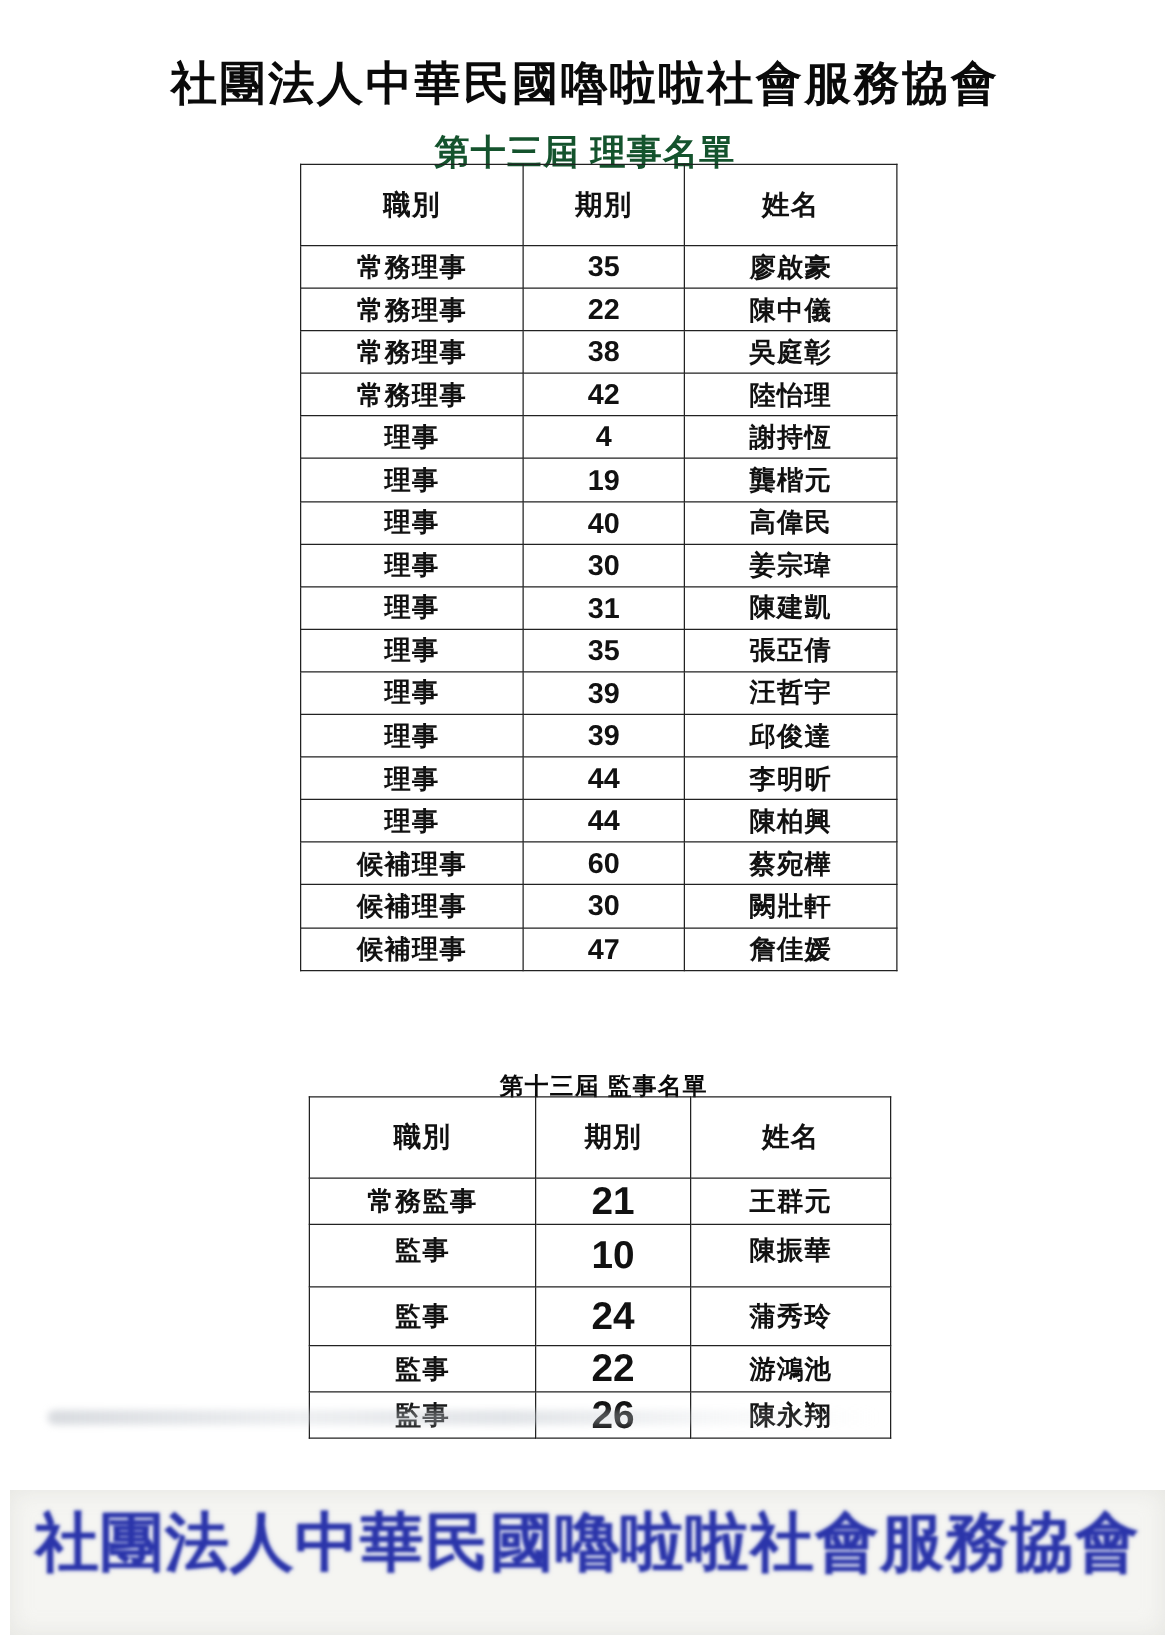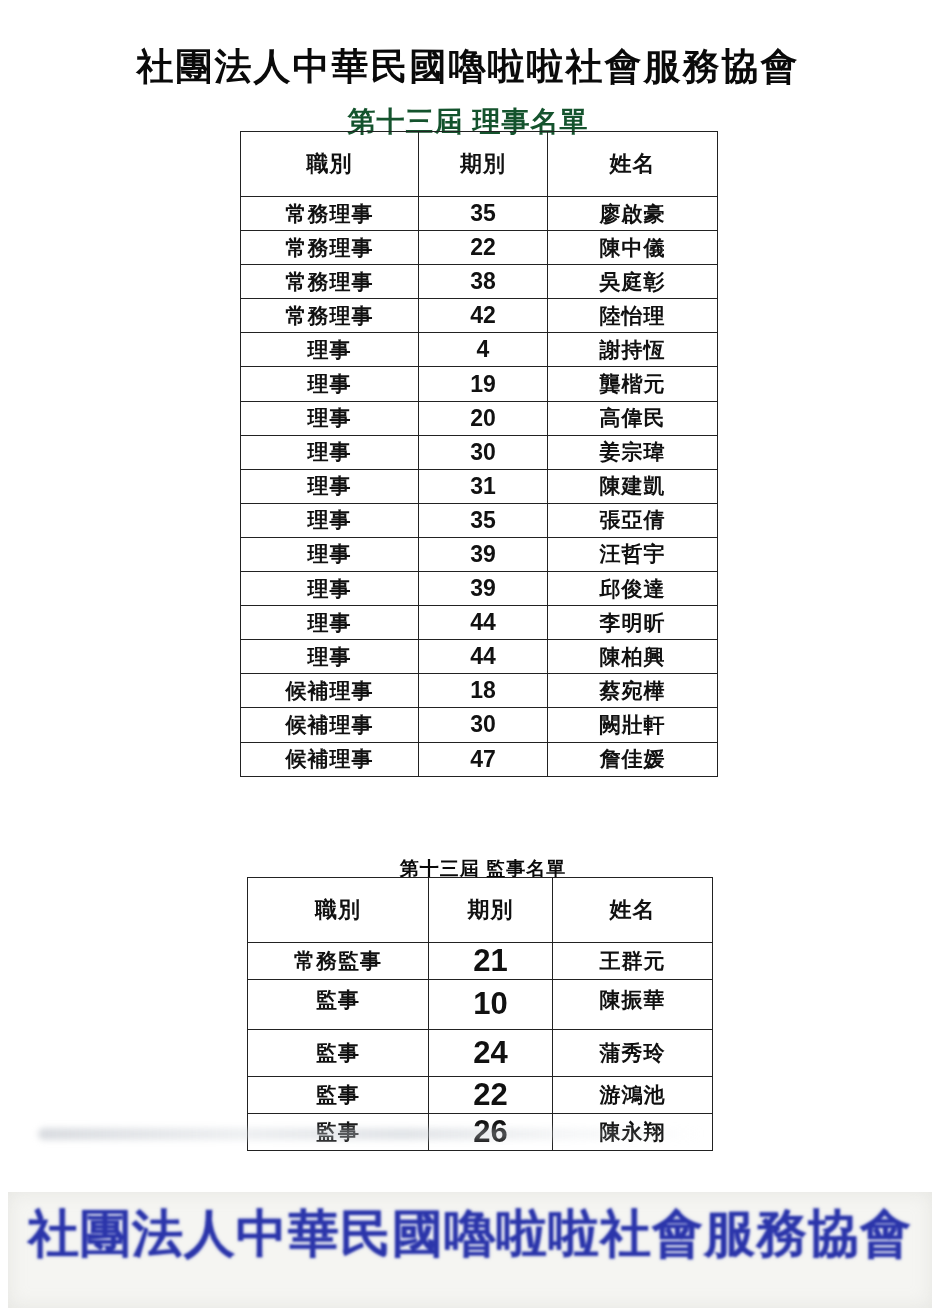--- a/index.html
+++ b/index.html
@@ -209,21 +209,21 @@
         <td>4</td>
         <td>謝持恆</td>
       </tr>
       <tr>
         <td>理事</td>
         <td>19</td>
         <td>龔楷元</td>
       </tr>
       <tr>
         <td>理事</td>
-        <td>20</td>
+        <td>40</td>
         <td>高偉民</td>
       </tr>
       <tr>
         <td>理事</td>
         <td>30</td>
         <td>姜宗瑋</td>
       </tr>
       <tr>
         <td>理事</td>
         <td>31</td>
@@ -249,21 +249,21 @@
         <td>44</td>
         <td>李明昕</td>
       </tr>
       <tr>
         <td>理事</td>
         <td>44</td>
         <td>陳柏興</td>
       </tr>
       <tr>
         <td>候補理事</td>
-        <td>18</td>
+        <td>60</td>
         <td>蔡宛樺</td>
       </tr>
       <tr>
         <td>候補理事</td>
         <td>30</td>
         <td>闕壯軒</td>
       </tr>
       <tr>
         <td>候補理事</td>
         <td>47</td>

